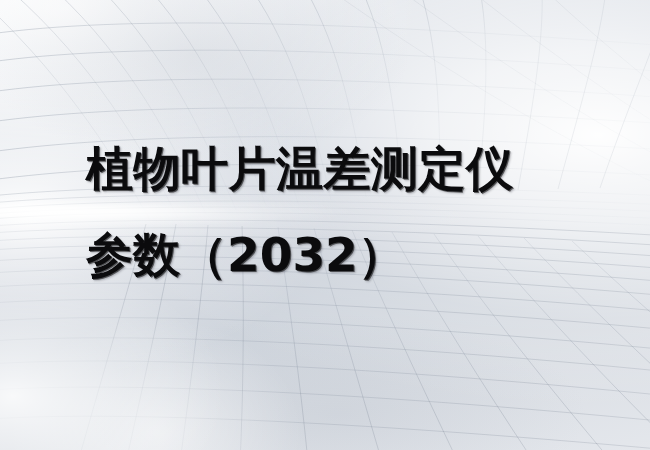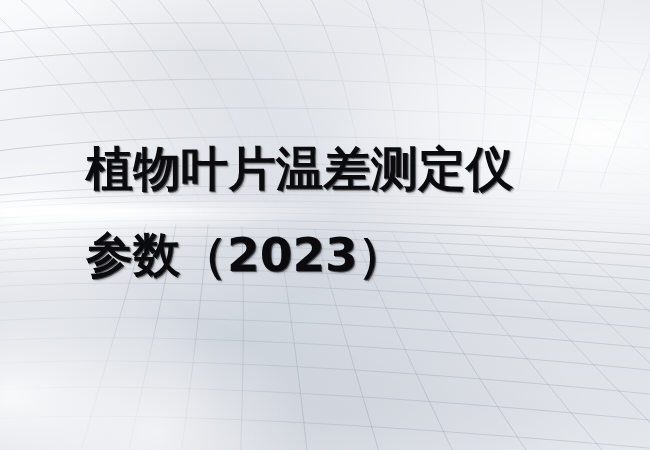--- a/index.html
+++ b/index.html
@@ -227,16 +227,16 @@
         <path d="M 545,-10 C 606,48 684,108 716,134"></path>
       </g>
     </g>
   </svg>
 
   <div class="bg-layer bg-bottomleft"></div>
   <div class="bg-layer bg-streak"></div>
 
   <div id="title-block">
     <div class="title-line l1">植物叶片温差测定仪</div>
-    <div class="title-line l2">参数（2023）</div>
+    <div class="title-line l2">参数（2032）</div>
   </div>
 
 </div>
 
 </body></html>

